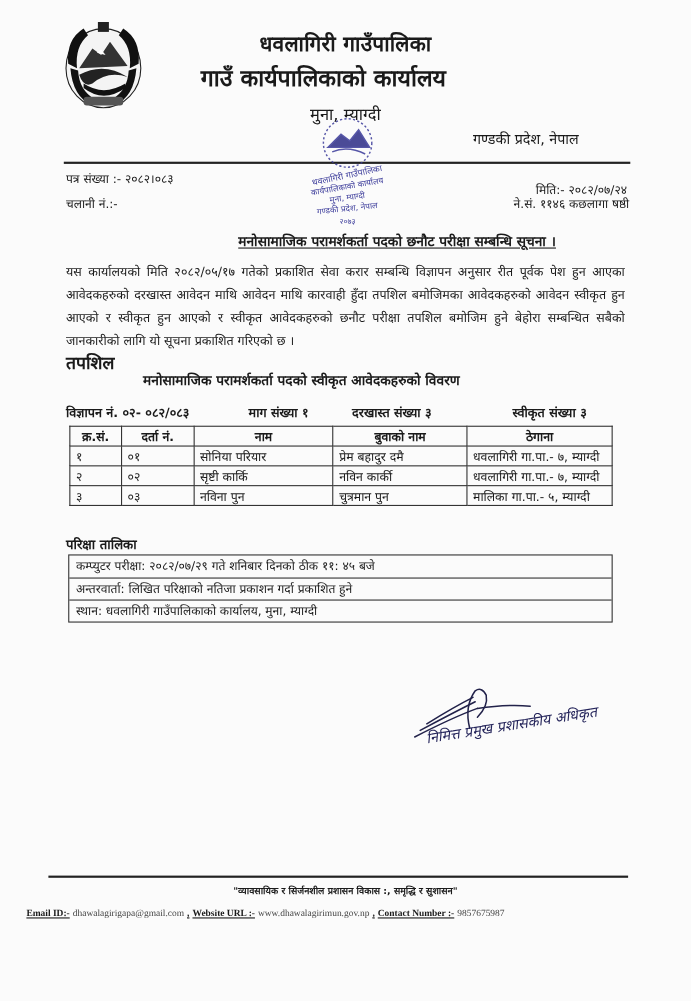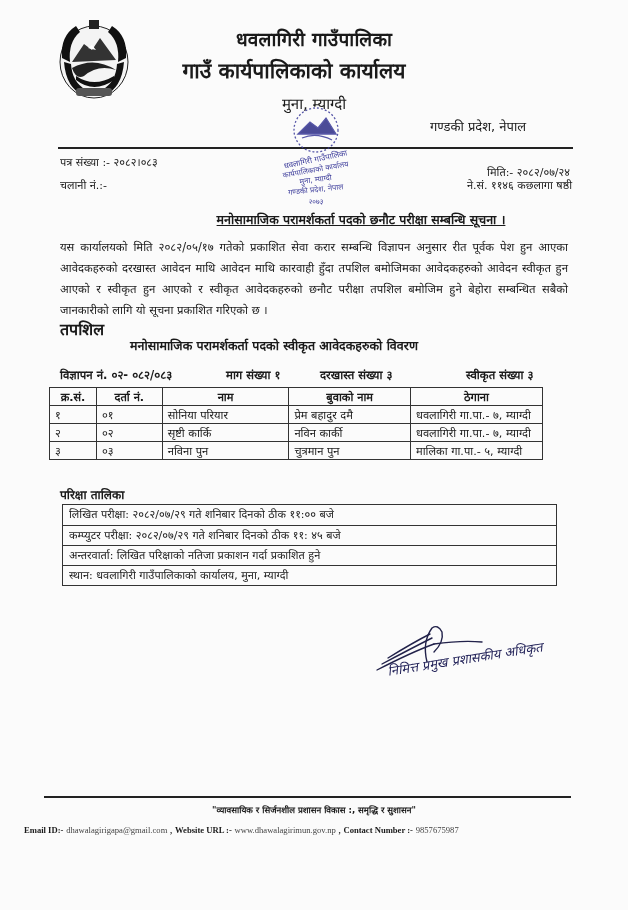--- a/index.html
+++ b/index.html
@@ -25,38 +25,38 @@
   .subject span { text-decoration: underline; }
 
   .body-text { left: 60px; top: 237px; width: 508px; font-size: 11.4px; line-height: 21px; text-align: justify; }
 
   .tapsil { left: 60px; top: 318px; font-size: 16px; font-weight: bold; }
   .table-title { left: 0; width: 548px; top: 337px; text-align: center; font-size: 12.5px; font-weight: bold; }
 
   .ad-row { left: 60px; top: 367px; width: 510px; font-size: 11.5px; font-weight: bold; }
   .ad-row span { position: absolute; top: 0; white-space: nowrap; }
 
-  table.applicants { position: absolute; left: 49px; top: 387px; width: 494px; border-collapse: collapse; font-size: 11.2px; border-radius: 22px; }
+  table.applicants { position: absolute; left: 63px; top: 387px; width: 494px; border-collapse: collapse; font-size: 11.2px; border-radius: 22px; }
   table.applicants th, table.applicants td { border: 1.3px solid #333; height: 18px; padding: 0 5px; text-align: left; white-space: nowrap; }
   table.applicants th { text-align: center; font-weight: bold; }
 
   .exam-heading { left: 60px; top: 486px; font-size: 12px; font-weight: bold; }
   .exam-box { left: 62px; top: 504px; width: 495px; border: 1.3px solid #333; font-size: 11px; }
   .exam-box .row { height: 20px; line-height: 19px; padding: 0 6px; border-top: 1.3px solid #333; position: relative; white-space: nowrap; }
   .exam-box .row:first-child { border-top: none; }
   .exam-box .row.post { font-weight: normal; }
   .exam-box .row.post .right { position: absolute; right: 6px; top: 0; font-weight: bold; }
 
   .signature { left: 372px; top: 622px; width: 170px; height: 60px; }
   .sig-title { left: 386px; top: 662px; font-size: 13px; color: #24245a; transform: rotate(-9deg); transform-origin: left top; font-style: italic; }
 
   .hr-bottom { left: 44px; top: 796px; width: 527px; height: 2px; background: #222; }
   .slogan { left: 0; width: 628px; top: 804px; text-align: center; font-size: 8.5px; font-weight: bold; }
   .contact { left: 24px; top: 825px; font-size: 8.6px; white-space: nowrap; }
-  .contact b { font-family: "Liberation Serif", serif; font-weight: bold; }
+  .contact b { font-family: "Liberation Serif", serif; font-weight: bold; text-decoration: underline; }
   .contact .val { font-family: "Liberation Serif", serif; color: #444; }
 </style>
 </head>
 <body>
 
 <div class="abs emblem">
   <svg width="72" height="84" viewBox="0 0 72 84">
     <ellipse cx="36" cy="44" rx="34" ry="36" fill="#f4f4f4" stroke="#222" stroke-width="1"></ellipse>
     <path d="M4 40 Q2 18 18 8 L22 14 Q10 24 12 44 Z" fill="#111"></path>
     <path d="M68 40 Q70 18 54 8 L50 14 Q62 24 60 44 Z" fill="#111"></path>
@@ -152,21 +152,20 @@
       <td>नविना पुन</td>
       <td>चुत्रमान पुन</td>
       <td>मालिका गा.पा.- ५, म्याग्दी</td>
     </tr>
   </tbody>
 </table>
 
 <div class="abs exam-heading">परिक्षा तालिका</div>
 
 <div class="abs exam-box">
-  <div class="row">लिखित परीक्षा: २०८२/०७/२९ गते शनिबार दिनको ठीक ११:०० बजे</div>
   <div class="row">कम्प्युटर परीक्षा: २०८२/०७/२९ गते शनिबार दिनको ठीक ११: ४५ बजे</div>
   <div class="row">अन्तरवार्ता: लिखित परिक्षाको नतिजा प्रकाशन गर्दा प्रकाशित हुने</div>
   <div class="row">स्थान: धवलागिरी गाउँपालिकाको कार्यालय, मुना, म्याग्दी</div>
 </div>
 
 <div class="abs signature">
   <svg width="170" height="60" viewBox="0 0 170 60">
     <g fill="none" stroke="#22224a" stroke-width="1.4" stroke-linecap="round">
       <path d="M5 48 Q40 30 62 22"></path>
       <path d="M10 42 Q40 26 60 16"></path>

